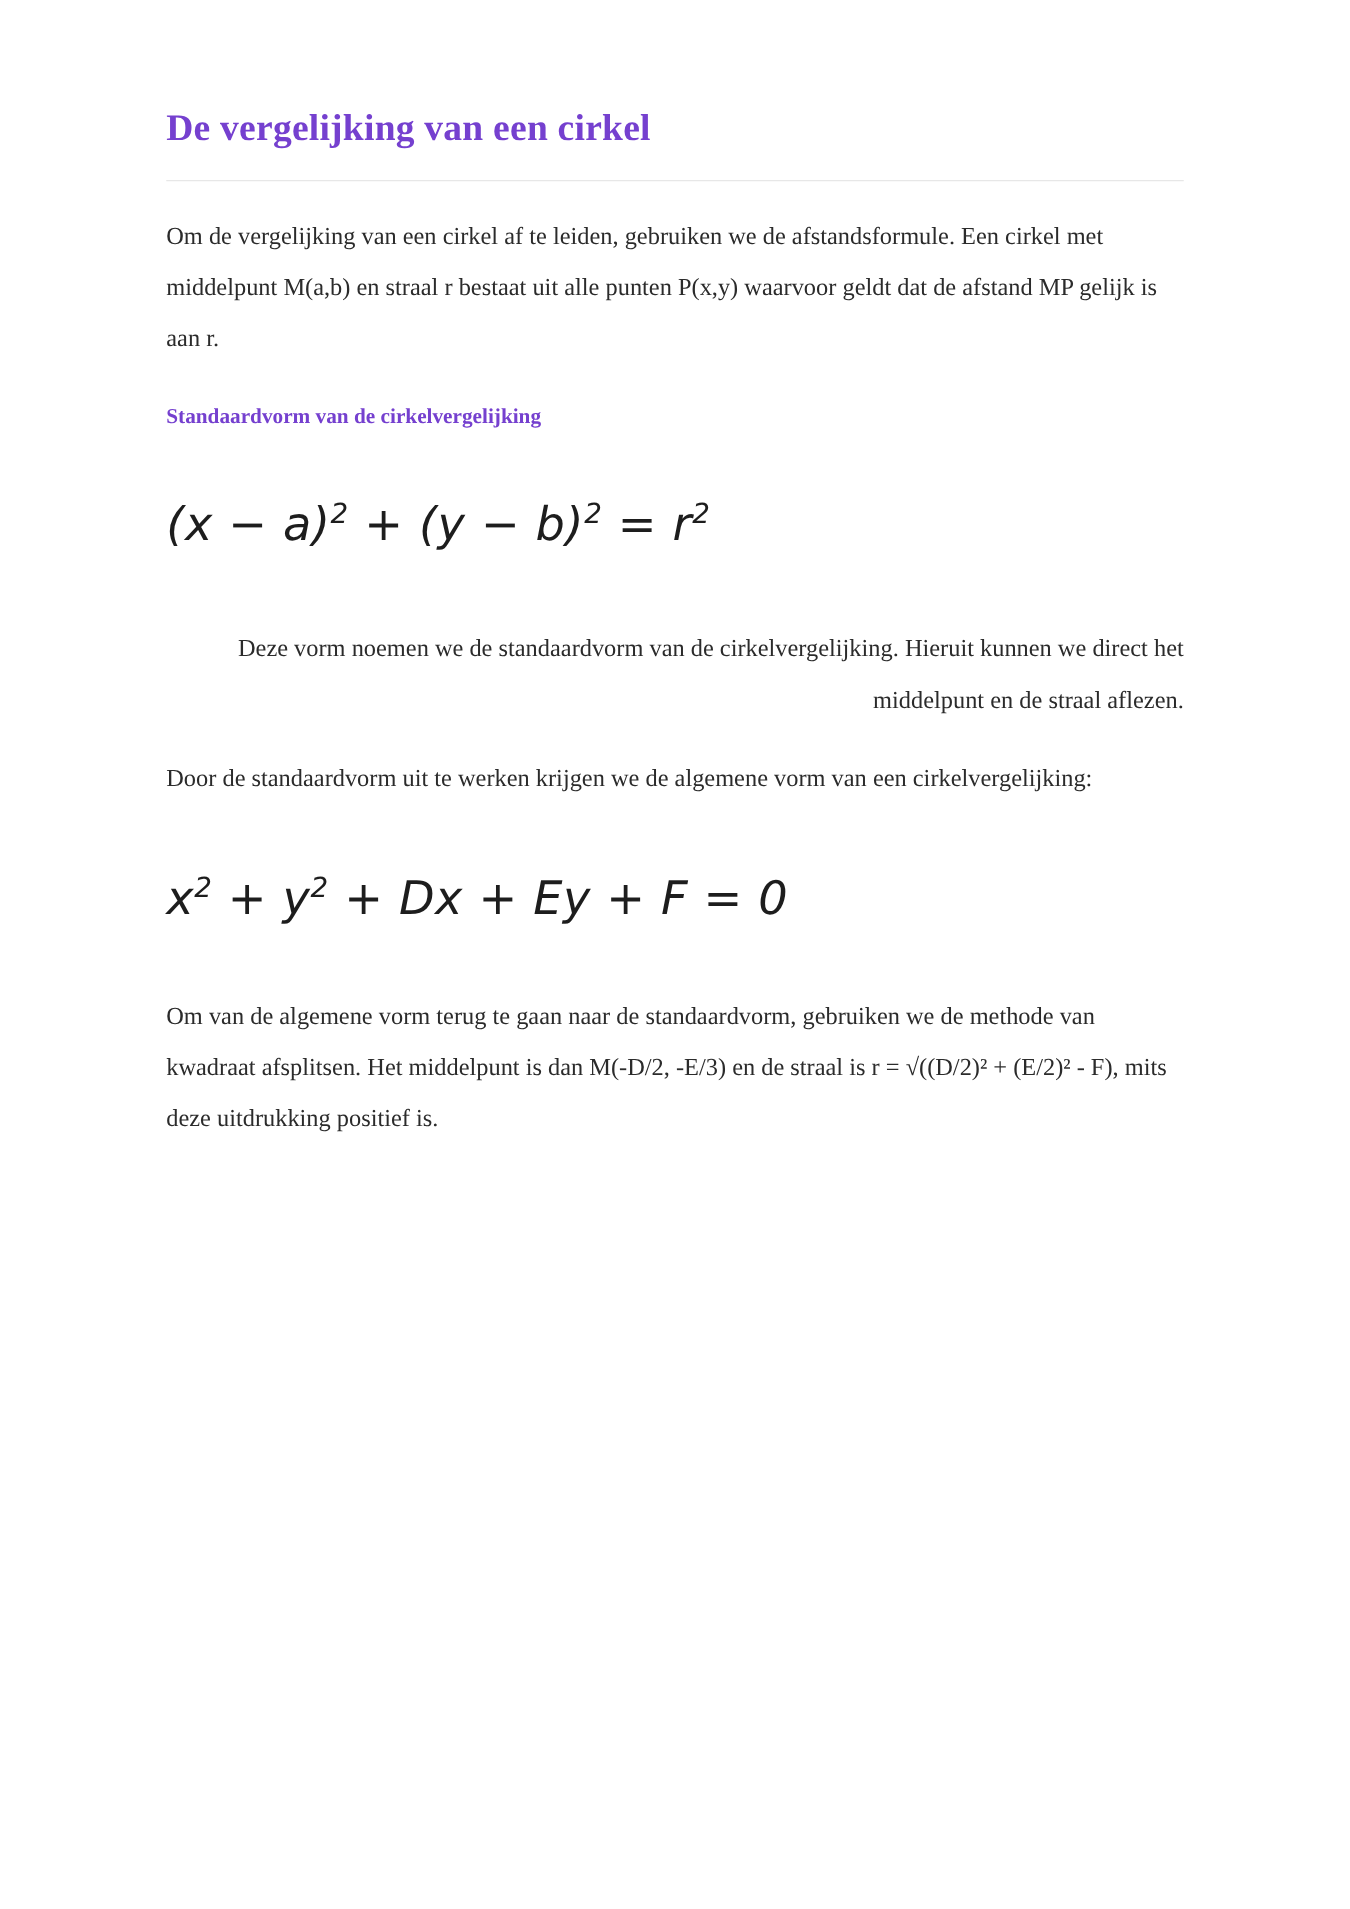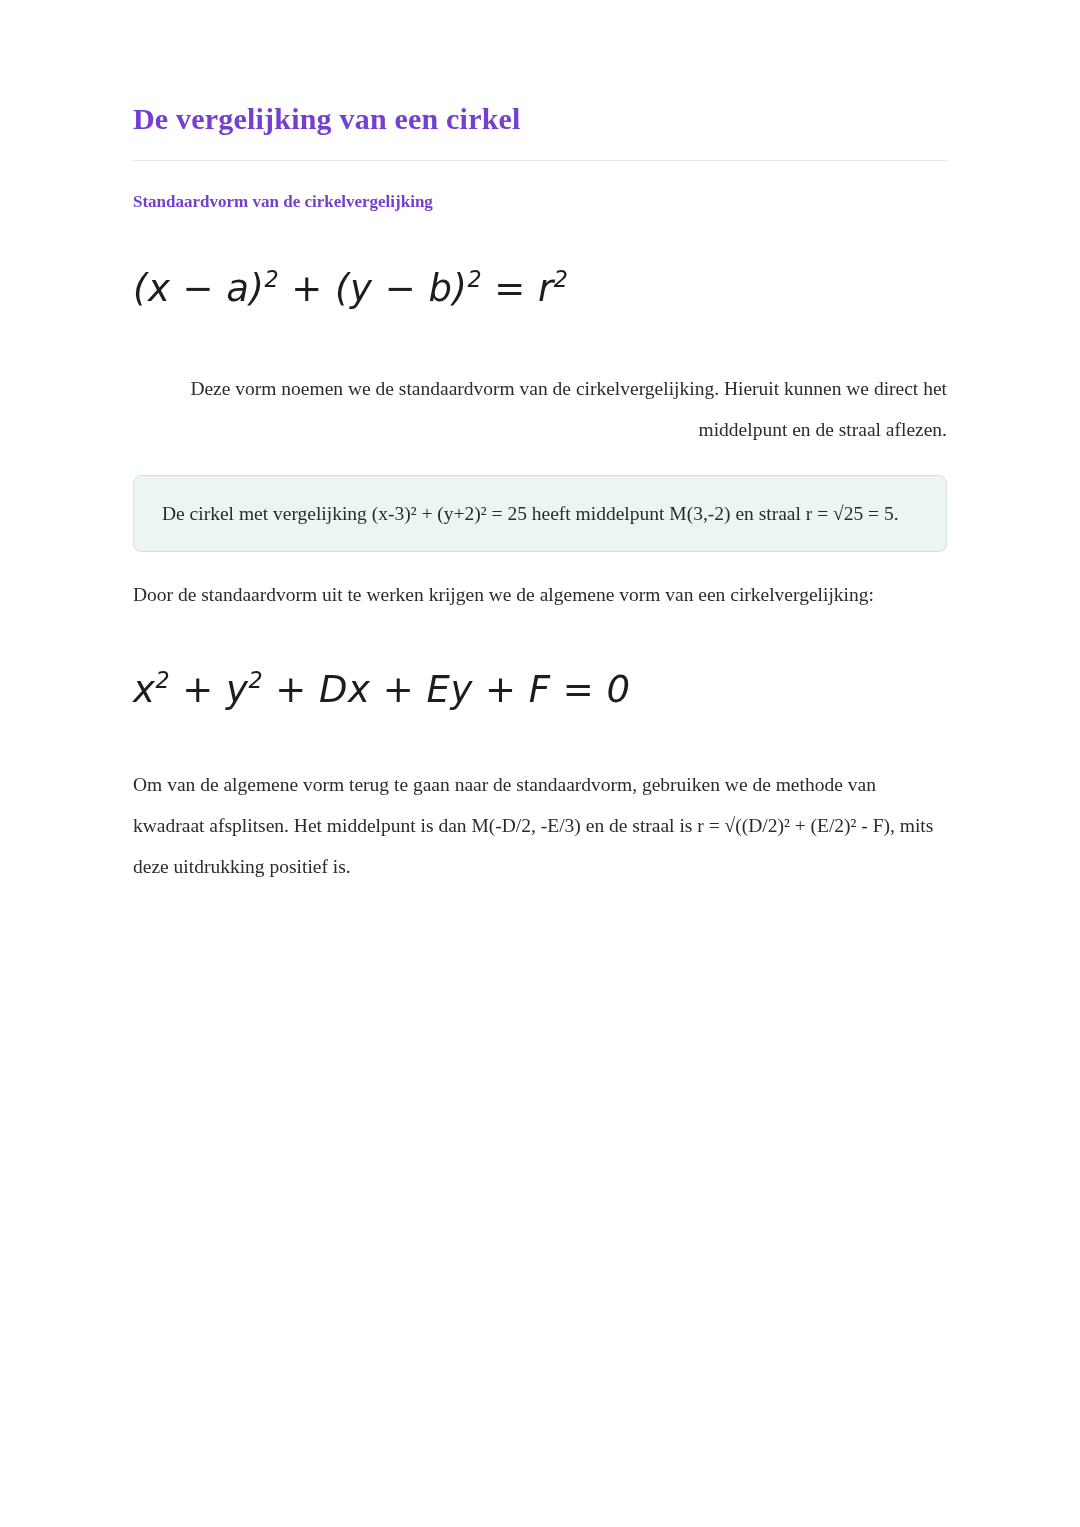--- a/index.html
+++ b/index.html
@@ -16,21 +16,21 @@
     position: relative;
     width: 1080px;
     height: 1527px;
     background: #ffffff;
     overflow: hidden;
     font-family: "Liberation Serif", serif;
     color: var(--text);
   }
   .content {
     width: 814px;
-    margin: 16px auto;
+    margin: 0 auto;
     padding-top: 84px;
   }
   h1.page-title {
     margin: 0;
     font-size: 30px;
     line-height: 1.25;
     font-weight: 700;
     color: var(--accent);
     letter-spacing: 0.2px;
   }
@@ -88,30 +88,28 @@
 </head>
 <body>
 
 <div class="page">
   <div class="content">
 
     <h1 class="page-title">De vergelijking van een cirkel</h1>
 
     <hr class="divider">
 
+    <p class="body">Om de vergelijking van een cirkel af te leiden, gebruiken we de afstandsformule. Een cirkel met middelpunt M(a,b) en straal r bestaat uit alle punten P(x,y) waarvoor geldt dat de afstand MP gelijk is aan r.</p>
 
     <h2 class="subheading">Standaardvorm van de cirkelvergelijking</h2>
 
     <div class="formula"><span>(x − a)</span><sup>2</sup><span> + (y − b)</span><sup>2</sup><span> = r</span><sup>2</sup></div>
 
     <p class="body space-lg">Deze vorm noemen we de standaardvorm van de cirkelvergelijking. Hieruit kunnen we direct het middelpunt en de straal aflezen.</p>
 
-    <div class="callout">
-      <p>De cirkel met vergelijking (x-3)² + (y+2)² = 25 heeft middelpunt M(3,-2) en straal r = √25 = 5.</p>
-    </div>
 
 
     <p class="body space-md">Door de standaardvorm uit te werken krijgen we de algemene vorm van een cirkelvergelijking:</p>
 
     <div class="formula space-xl"><span>x</span><sup>2</sup><span> + y</span><sup>2</sup><span> + Dx + Ey + F = 0</span></div>
 
     <p class="body space-xl">Om van de algemene vorm terug te gaan naar de standaardvorm, gebruiken we de methode van kwadraat afsplitsen. Het middelpunt is dan M(-D/2, -E/3) en de straal is r = √((D/2)² + (E/2)² - F), mits deze uitdrukking positief is.</p>
 
   </div>
 </div>

